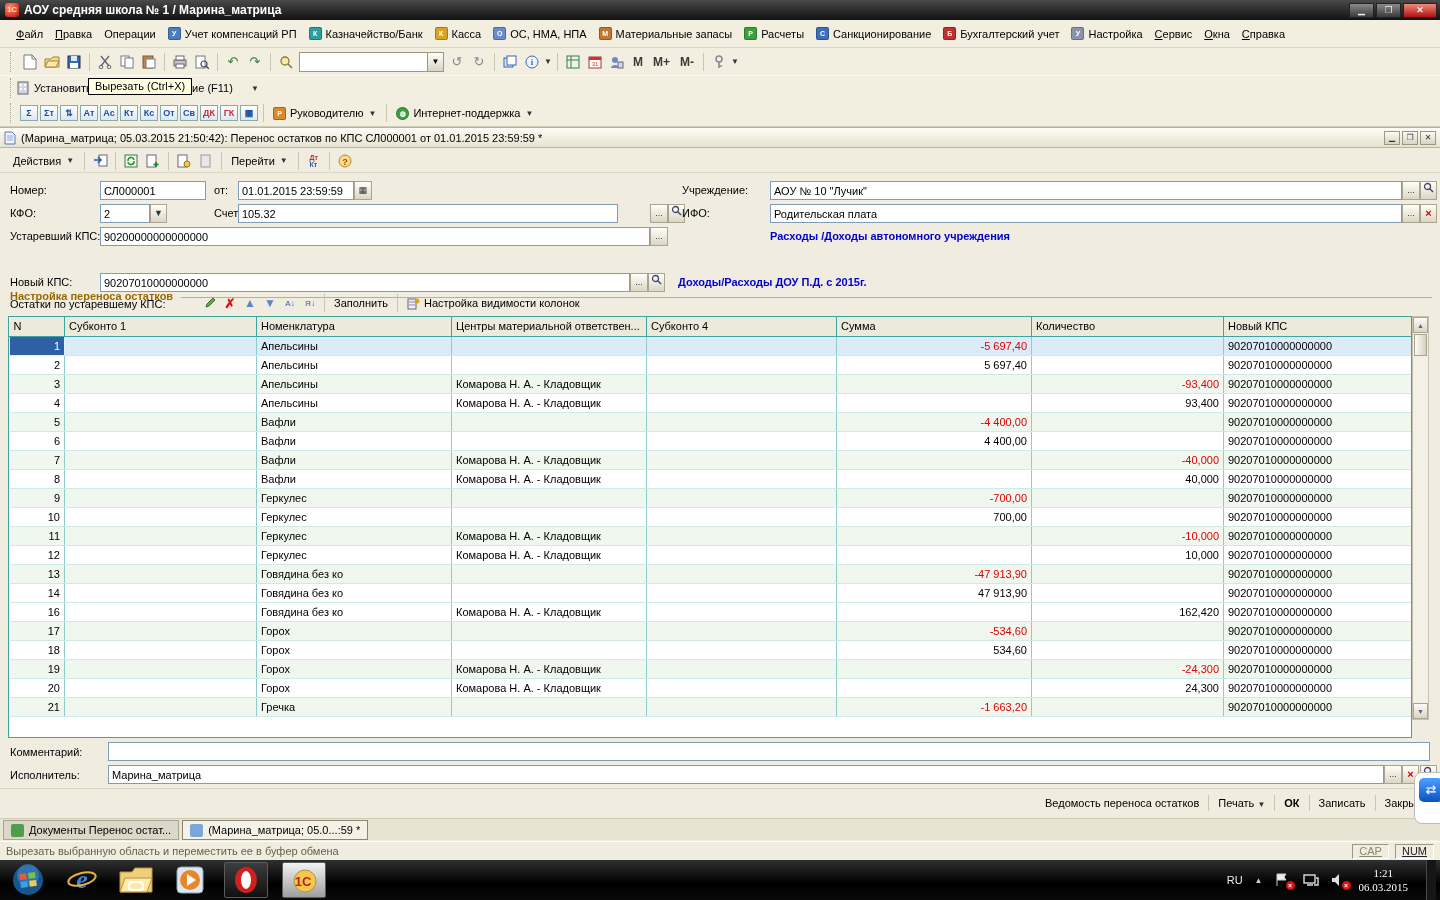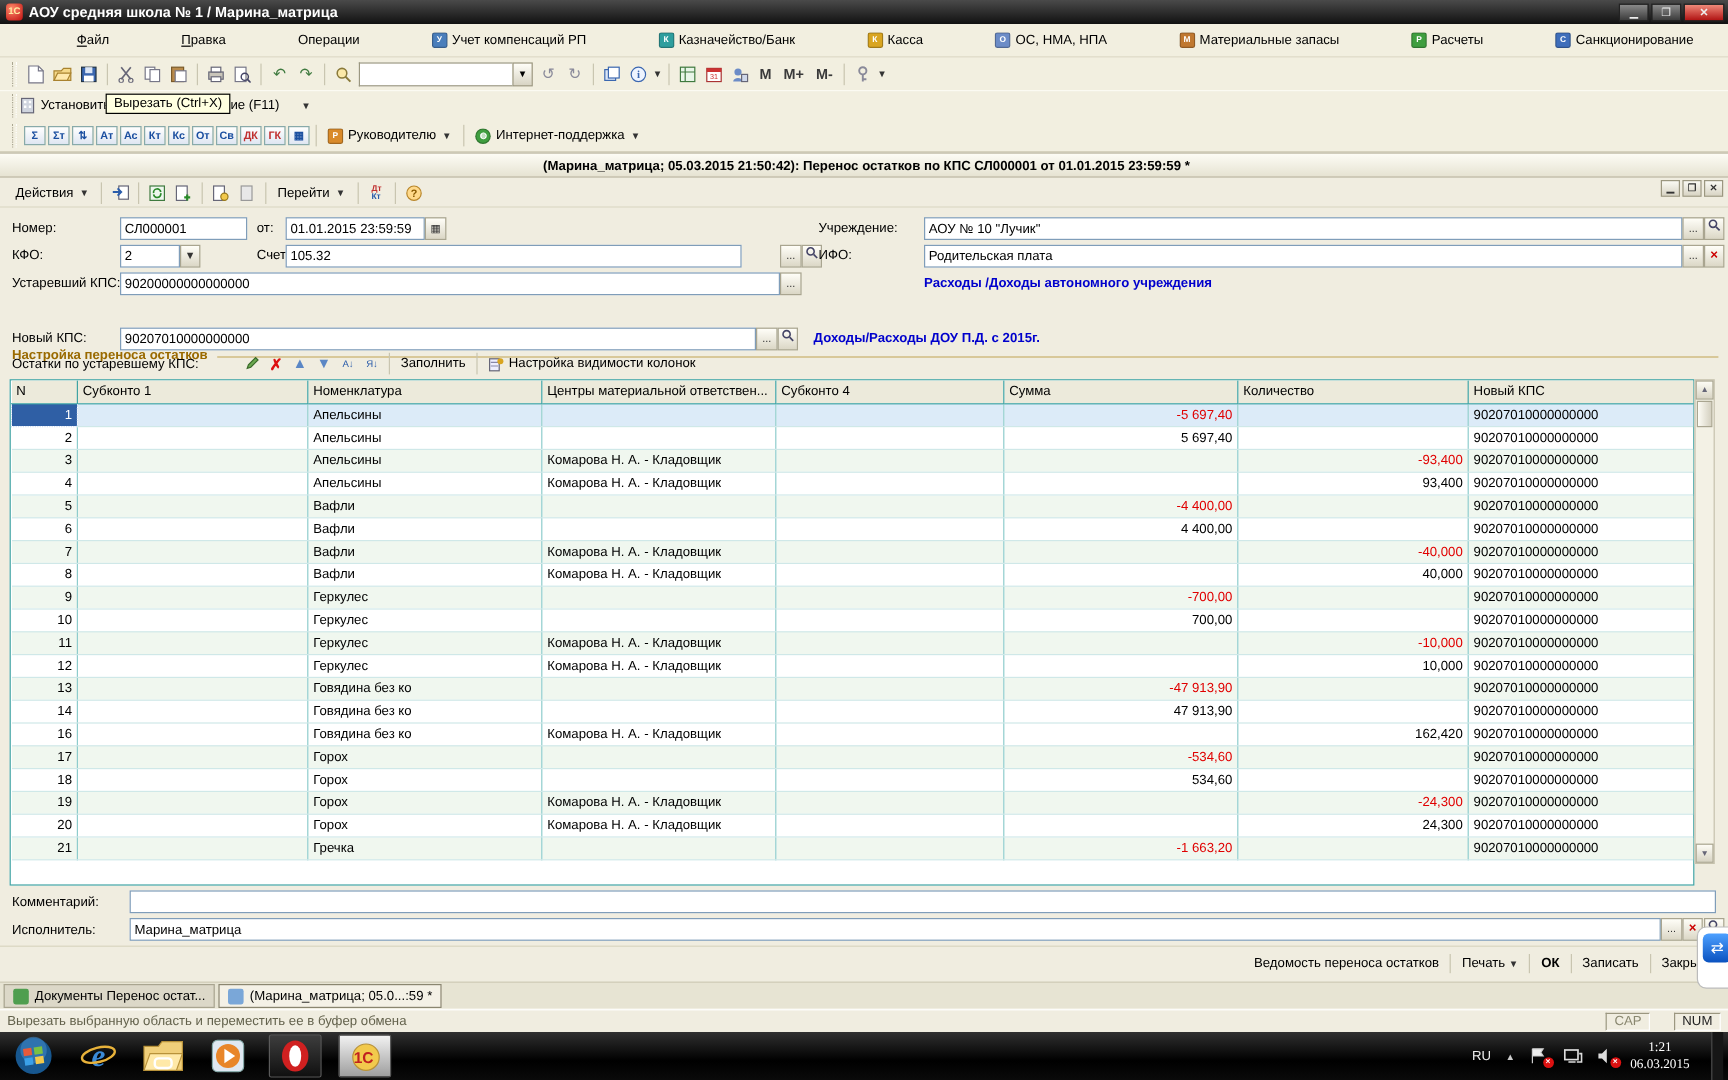--- a/index.html
+++ b/index.html
@@ -15,21 +15,21 @@
     background:radial-gradient(circle at 35% 30%,#ff8a6a,#c01010); color:#ffe9a0;
     font:bold 8px/14px "Liberation Sans",sans-serif; text-align:center; }
   .tb-title { font-weight:bold; }
   .win-btns { margin-left:auto; display:flex; gap:2px; padding-right:3px; }
   .win-btn { width:25px; height:15px; background:linear-gradient(#8a8a8a,#3a3a3a);
     border:1px solid #222; color:#eee; font-size:9px; line-height:13px; text-align:center; }
   .win-btn.close { width:34px; background:linear-gradient(#f08a7a,#b01212); font-weight:bold; }
   
   .menubar { position:absolute; top:20px; left:0; right:0; height:28px; background:#f2efe0;
     border-bottom:1px solid #d9d5c0; display:flex; align-items:center; padding-left:10px; }
-  .menu-item { display:flex; align-items:flex-end; gap:4px; padding:4px 6px; white-space:nowrap; cursor:default;margin-left:48px; }
+  .menu-item { display:flex; align-items:flex-end; gap:4px; padding:4px 6px; white-space:nowrap; cursor:default; }
   .mi { width:13px; height:13px; border-radius:2px; border:1px solid rgba(0,0,0,.25);
     color:#fff; font:bold 7px/11px "Liberation Sans",sans-serif; text-align:center; }
   
   .tbar { position:absolute; left:0; right:0; background:#f2efe0; display:flex; align-items:center; padding-left:10px; }
   #tb2 { top:48px; height:27px; }
   #tb3 { top:75px; height:25px; border-top:1px solid #fbfaf2; }
   #tb4 { top:100px; height:27px; border-bottom:1px solid #cfcbb6; }
   .ib { width:22px; height:22px; display:flex; align-items:center; justify-content:center; border-radius:2px; }
   .sep { width:1px; height:18px; background:#c9c5b0; margin:0 4px; }
   .handle { width:4px; height:20px; border-left:1px dotted #a9a590; border-right:1px dotted #fff; margin-right:5px; }
@@ -43,21 +43,21 @@
   .memb { font-weight:bold; color:#3a3a3a; padding:0 5px; font-size:12px; }
   .tb4i { width:18px; height:16px; background:linear-gradient(#fff,#dfe6f2); border:1px solid #8aa;
     color:#1b4fa0; font:bold 9px/14px "Liberation Sans",sans-serif; text-align:center; margin:0 1px; }
   .tbtn { display:flex; align-items:center; gap:4px; padding:2px 5px; }
   
   .tooltip { position:absolute; left:88px; top:78px; z-index:60; background:#ffffe1;
     border:1px solid #000; padding:1px 6px 2px; font-size:11px; }
   
   .docwin { position:absolute; top:127px; left:0; width:1440px; height:691px; background:#f0ede0; }
   .doc-title { height:21px; background:linear-gradient(#fdfcf5,#e6e3d2); border-top:1px solid #b9b5a0;
-    border-bottom:1px solid #b9b5a0; display:flex; align-items:center; gap:5px; padding-left:4px; font-weight:bold;flex-direction:column; }
+    border-bottom:1px solid #b9b5a0; display:flex; align-items:center; gap:5px; padding-left:4px; font-weight:normal; }
   .dwb { width:16px; height:14px; background:linear-gradient(#fafaf4,#d8d4c4); border:1px solid #9b9780;
     font-size:8px; line-height:12px; text-align:center; color:#333; }
   .doc-tb { position:absolute; top:22px; left:0; right:0; height:24px; display:flex; align-items:center;
     padding-left:8px; border-bottom:1px solid #ddd9c6; }
   .flabel { position:absolute; white-space:nowrap; }
   .flink  { position:absolute; color:#0000cc; white-space:nowrap;font-weight:bold; }
   .finput { position:absolute; height:19px; border:1px solid #7f9db9; background:#fff; padding:0 3px;
     font:11px "Liberation Sans",sans-serif; }
   .fbtn { position:absolute; height:19px; width:18px; background:linear-gradient(#fffef8,#dbd7c6);
     border:1px solid #a9a590; font-size:9px; line-height:16px; text-align:center; color:#333; }
@@ -93,22 +93,22 @@
   .bsep { width:1px; height:16px; background:#c9c5b0; }
   
   .mditabs { position:absolute; top:818px; left:0; right:0; height:22px; background:#e7e4d3;
     border-top:1px solid #cfcbb6; display:flex; gap:3px; padding:1px 0 0 3px; }
   .mtab { display:flex; align-items:center; gap:5px; padding:0 7px; background:#dcd8c8;
     border:1px solid #a9a590; white-space:nowrap; }
   .mtab.active { background:#f4f1e6; border-color:#8a8670; }
   .ticon { width:13px; height:13px; border-radius:2px; }
   .statusbar { position:absolute; top:841px; left:0; right:0; height:19px; background:#f0ede0;
     border-top:1px solid #fff; display:flex; align-items:center; padding:0 6px; color:#63624c; }
-  .sbox { margin-left:20px; border:1px solid; border-color:#9b9780 #fff #fff #9b9780; padding:0 6px 1px;
-    color:#8a8870; }
+  .sbox { margin-left:6px; border:1px solid; border-color:#9b9780 #fff #fff #9b9780; padding:0 6px 1px;
+    color:#8a8870;text-decoration:underline; }
   .sbox.on { color:#222; }
   .srest { margin-left:auto; display:flex; }
   .taskbar { position:absolute; top:860px; left:0; right:0; height:40px;
     background:linear-gradient(#303030,#000 60%,#0a0a0a); display:flex; align-items:center; }
   .tkico { width:40px; height:38px; margin-left:14px; display:flex; align-items:center; justify-content:center; }
   .tile { width:44px; height:36px; margin-left:14px; display:flex; align-items:center; justify-content:center;
     border:1px solid #5a5a5a; border-radius:2px; }
   .tile.dark { background:linear-gradient(#3d3d3d,#101010); }
   .tile.lite { background:linear-gradient(#f2f2f2,#9e9e9e); }
   .tray { margin-left:auto; display:flex; align-items:center; gap:12px; color:#eee; padding-right:4px; }

